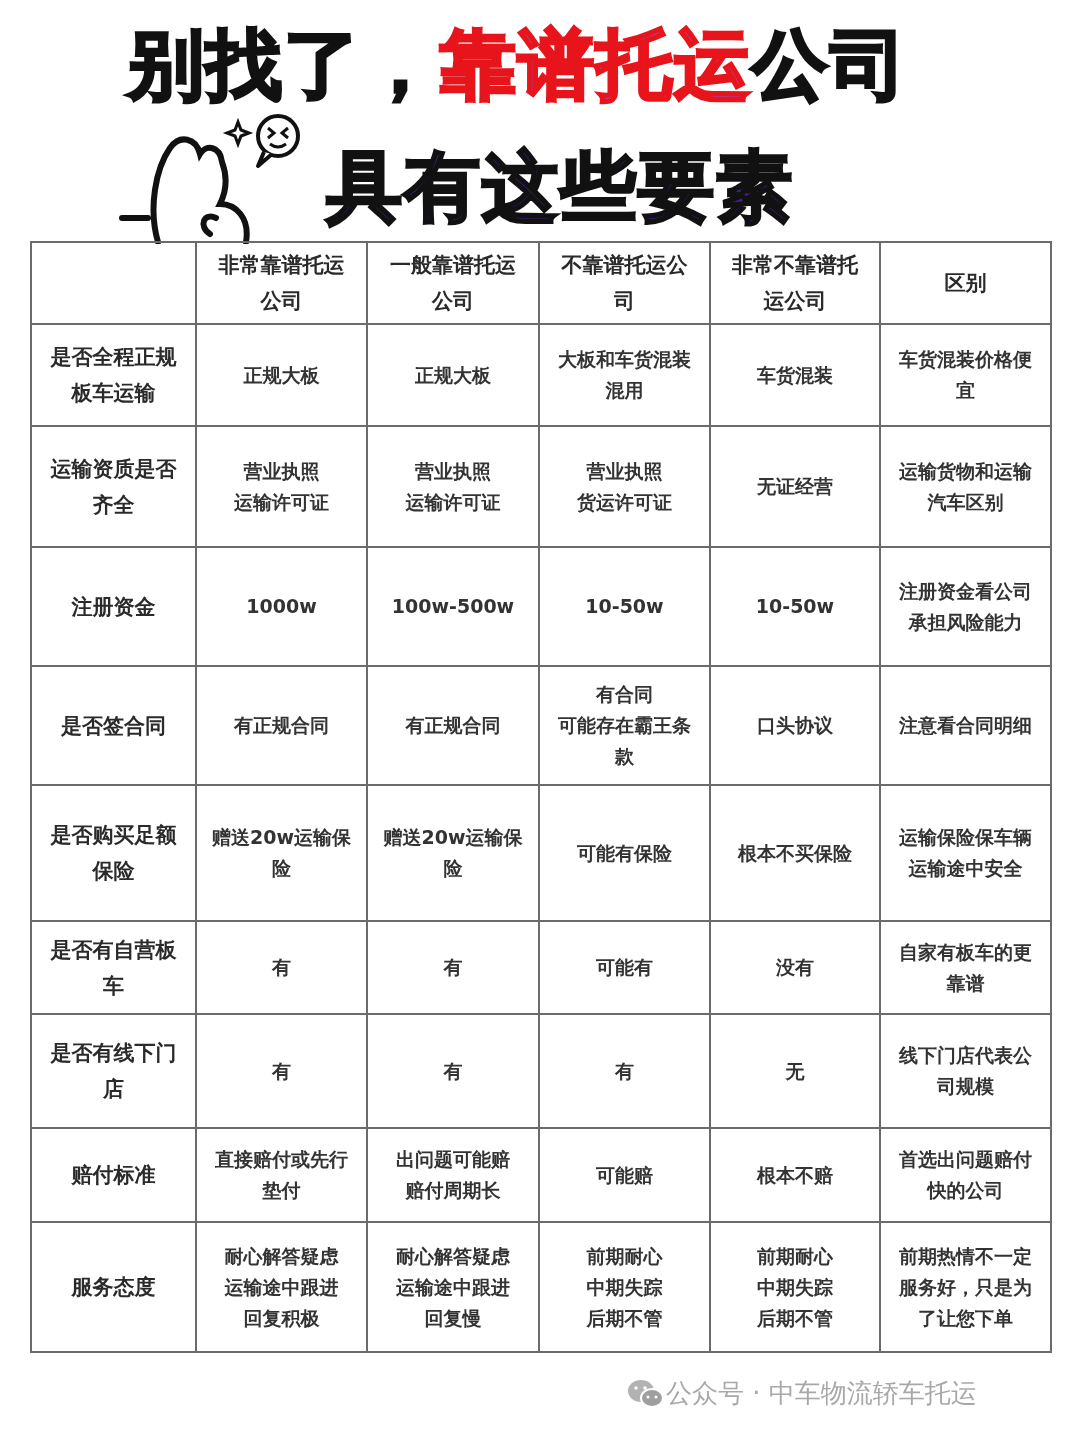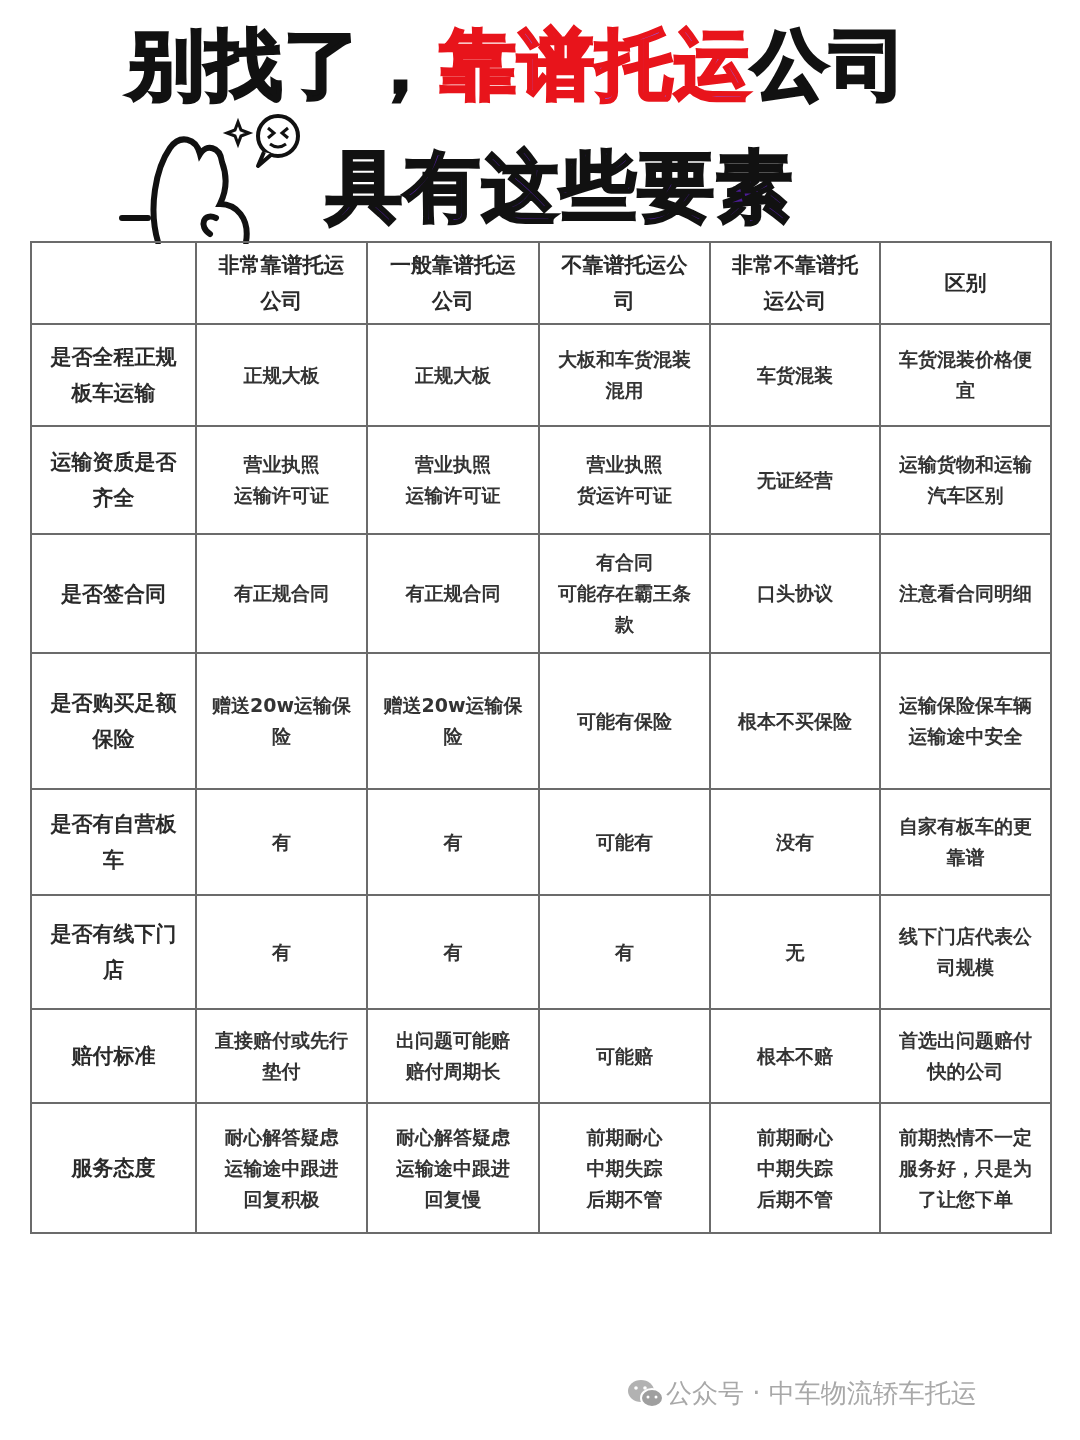--- a/index.html
+++ b/index.html
@@ -70,32 +70,41 @@
       <td class="rowhead">是否全程正规
 板车运输</td>
       <td>正规大板</td>
       <td>正规大板</td>
       <td>大板和车货混装
 混用</td>
       <td>车货混装</td>
       <td>车货混装价格便
 宜</td>
     </tr>
-    <tr style="height:108px">
+    <tr style="height:121px">
       <td class="rowhead">运输资质是否
 齐全</td>
       <td>营业执照
 运输许可证</td>
       <td>营业执照
 运输许可证</td>
       <td>营业执照
 货运许可证</td>
       <td>无证经营</td>
       <td>运输货物和运输
 汽车区别</td>
+    </tr>
+    <tr style="height:119px">
+      <td class="rowhead">注册资金</td>
+      <td>1000w</td>
+      <td>100w-500w</td>
+      <td>10-50w</td>
+      <td>10-50w</td>
+      <td>注册资金看公司
+承担风险能力</td>
     </tr>
     <tr style="height:119px">
       <td class="rowhead">是否签合同</td>
       <td>有正规合同</td>
       <td>有正规合同</td>
       <td>有合同
 可能存在霸王条
 款</td>
       <td>口头协议</td>
       <td>注意看合同明细</td>
@@ -105,21 +114,21 @@
 保险</td>
       <td>赠送20w运输保
 险</td>
       <td>赠送20w运输保
 险</td>
       <td>可能有保险</td>
       <td>根本不买保险</td>
       <td>运输保险保车辆
 运输途中安全</td>
     </tr>
-    <tr style="height:106px">
+    <tr style="height:93px">
       <td class="rowhead">是否有自营板
 车</td>
       <td>有</td>
       <td>有</td>
       <td>可能有</td>
       <td>没有</td>
       <td>自家有板车的更
 靠谱</td>
     </tr>
     <tr style="height:114px">

